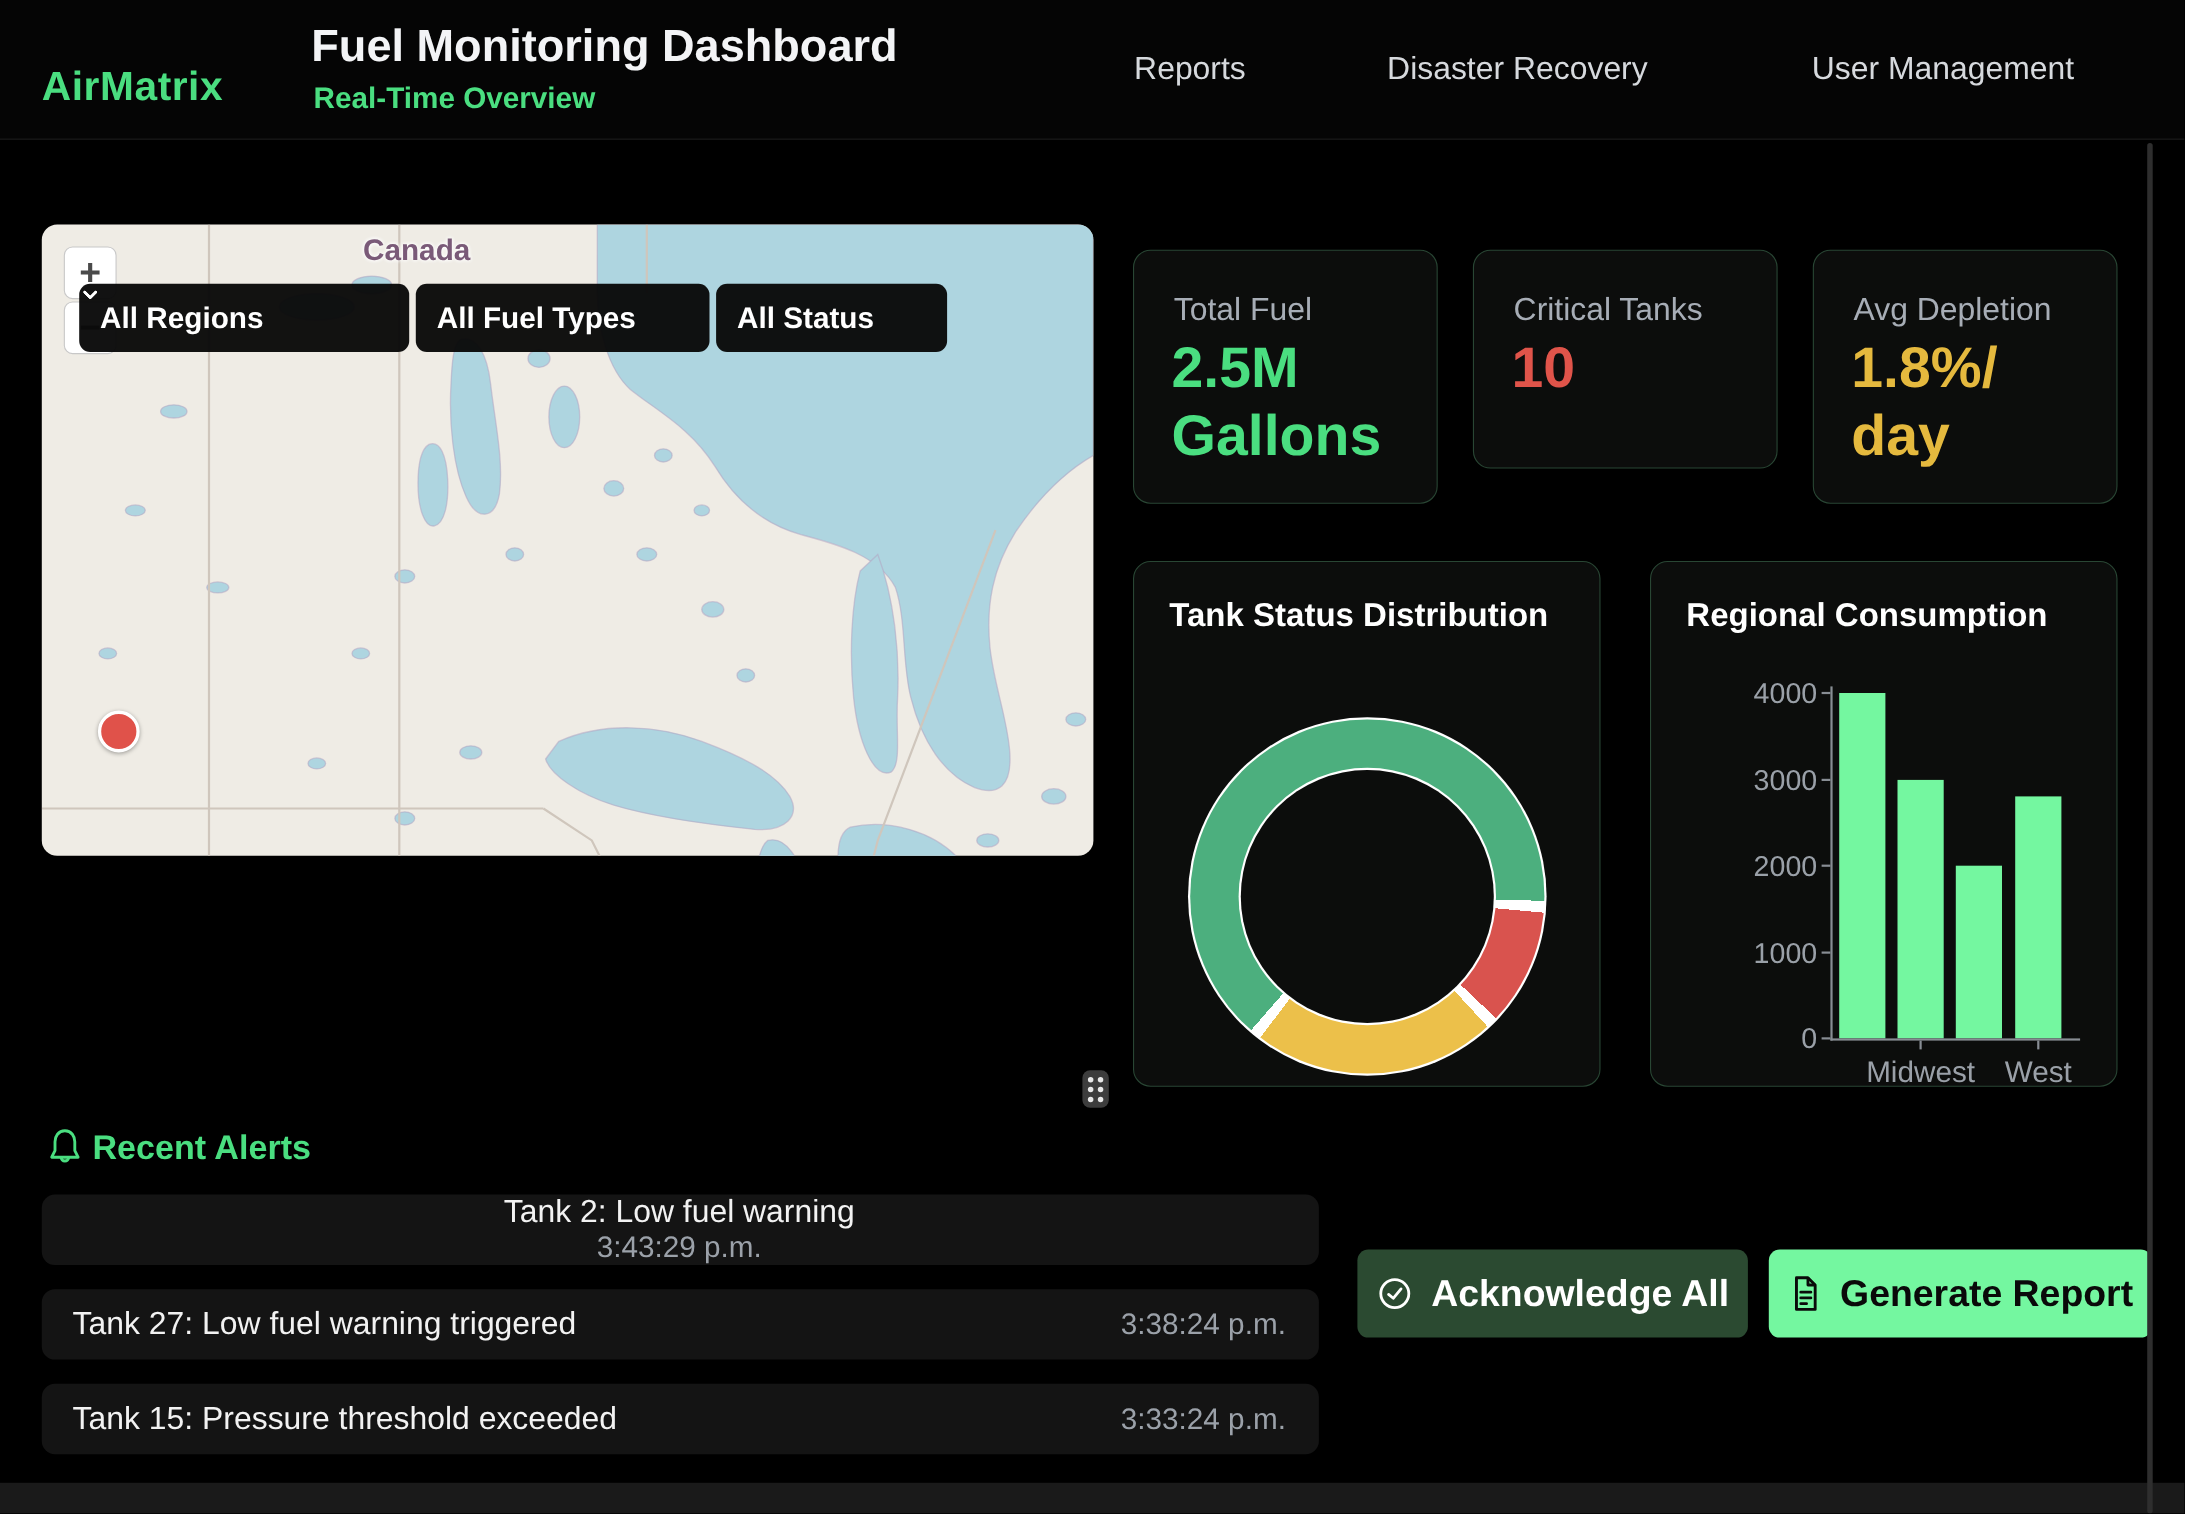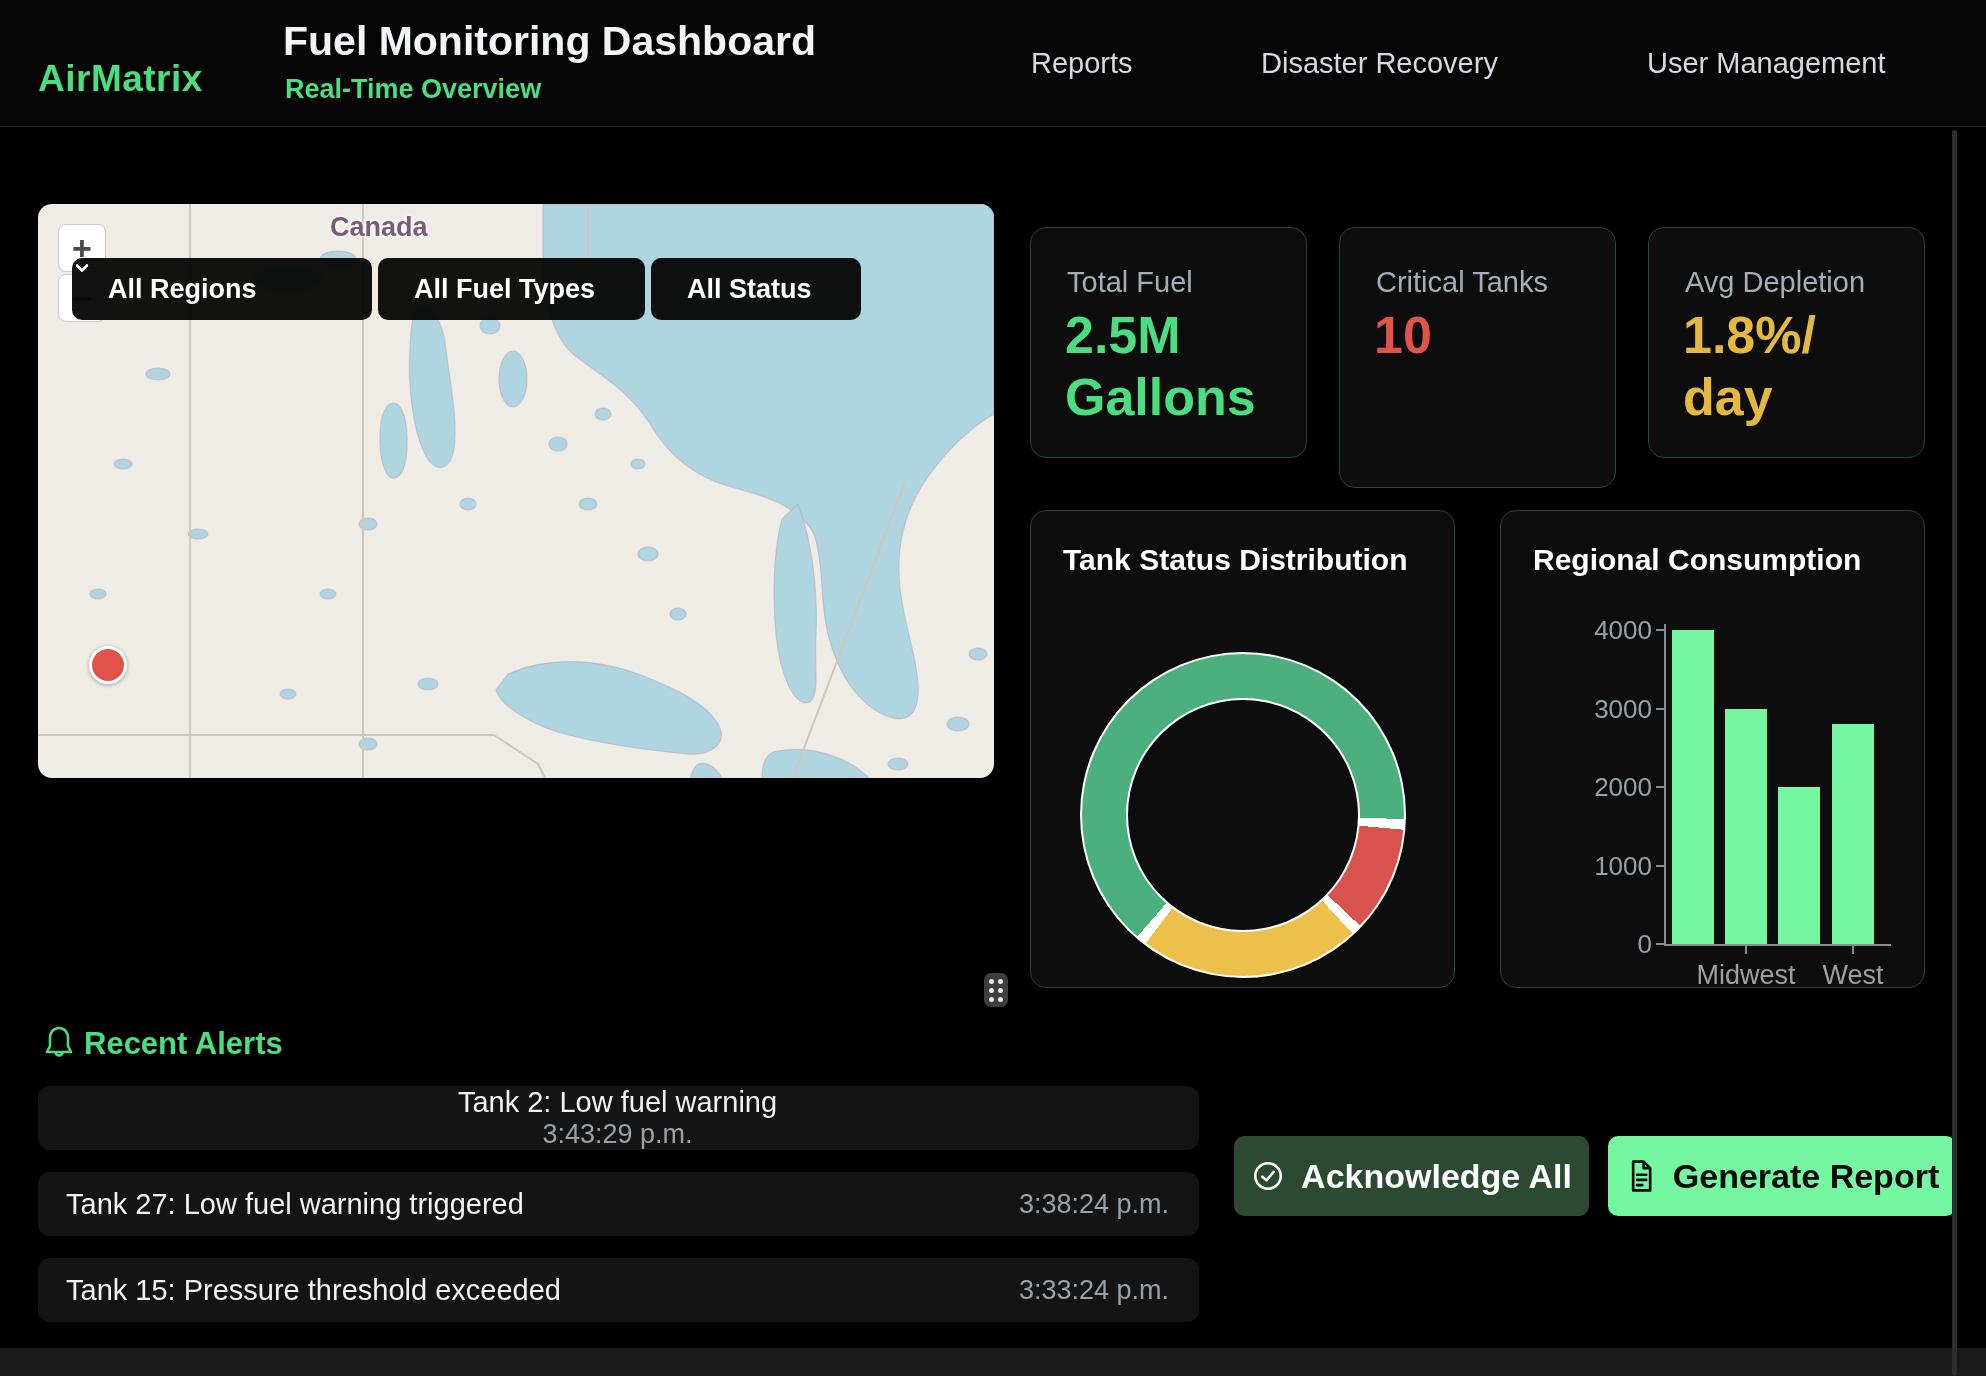--- a/index.html
+++ b/index.html
@@ -14,21 +14,21 @@
   .nav-item{top:47px;font-size:29px;color:#d6d9dd;cursor:pointer;}
   
   #map{left:38px;top:204px;width:956px;height:574px;border-radius:14px;overflow:hidden;background:#efece5;text-decoration:underline;}
   #map svg{position:absolute;left:0;top:0;}
   .map-label{position:absolute;color:#7a5a78;font-size:27px;font-weight:600;text-shadow:0 0 4px #fff,0 0 4px #fff;}
   .town-label{position:absolute;color:#3c3c3c;font-size:23px;text-shadow:0 0 3px #fff,0 0 3px #fff;}
   .zoom-btn{position:absolute;left:20px;width:46px;height:46px;background:#fff;border:1px solid #c8c8c8;
     border-radius:8px;color:#4a4a4a;font-size:34px;font-weight:bold;display:flex;align-items:center;justify-content:center;z-index:1;}
   #filters{position:absolute;left:34px;top:54px;display:flex;gap:6px;z-index:3;}
   .filter-pill{height:62px;background:rgba(8,8,8,.96);border-radius:10px;color:#fff;font-size:27px;font-weight:600;
-    display:flex;align-items:center;justify-content:space-between;padding:0 20px 0 36px;box-sizing:border-box;cursor:pointer;}
+    display:flex;align-items:center;justify-content:space-between;padding:0 20px 0 19px;box-sizing:border-box;cursor:pointer;}
   .marker{position:absolute;border-radius:50%;border:3px solid #fff;box-shadow:0 1px 4px rgba(0,0,0,.35);}
   #grip{left:984px;top:973px;width:24px;height:34px;background:#3d3d3d;border-radius:7px;z-index:4;
         display:grid;grid-template-columns:repeat(2,5px);grid-auto-rows:5px;gap:4px;place-content:center;}
   #grip i{background:#e9e9e9;border-radius:50%;}
   
   .card{position:absolute;background:#0c0d0c;border:1px solid #294634;border-radius:16px;box-sizing:border-box;}
   .stat-label{position:absolute;left:36px;top:38px;font-size:29px;color:#a7adb6;}
   .stat-value{position:absolute;left:34px;top:76px;font-size:52px;font-weight:bold;line-height:1.2;}
   .chart-title{position:absolute;left:32px;top:32px;font-size:30px;font-weight:bold;color:#fff;}
   
@@ -173,21 +173,21 @@
     <i></i>
     <i></i>
     <i></i>
 </div>
 
 <div id="stat-cards">
     <div class="card" style="left: 1030px; top: 227px; width: 277px; height: 231px;">
       <div class="stat-label">Total Fuel</div>
     <div class="stat-value" style="color:#4ade80">2.5M<br>Gallons</div>
     </div>
-    <div class="card" style="left: 1339px; top: 227px; width: 277px; height: 261px;">
+    <div class="card" style="left: 1339px; top: 227px; width: 277px; height: 199px;">
       <div class="stat-label">Critical Tanks</div>
     <div class="stat-value" style="color:#e0544a">10</div>
     </div>
     <div class="card" style="left: 1648px; top: 227px; width: 277px; height: 231px;">
       <div class="stat-label">Avg Depletion</div>
     <div class="stat-value" style="color:#e5b93e">1.8%/<br>day</div>
     </div>
   </div>
 
 <div class="card" id="tank-card" style="left:1030px;top:510px;width:425px;height:478px;">

